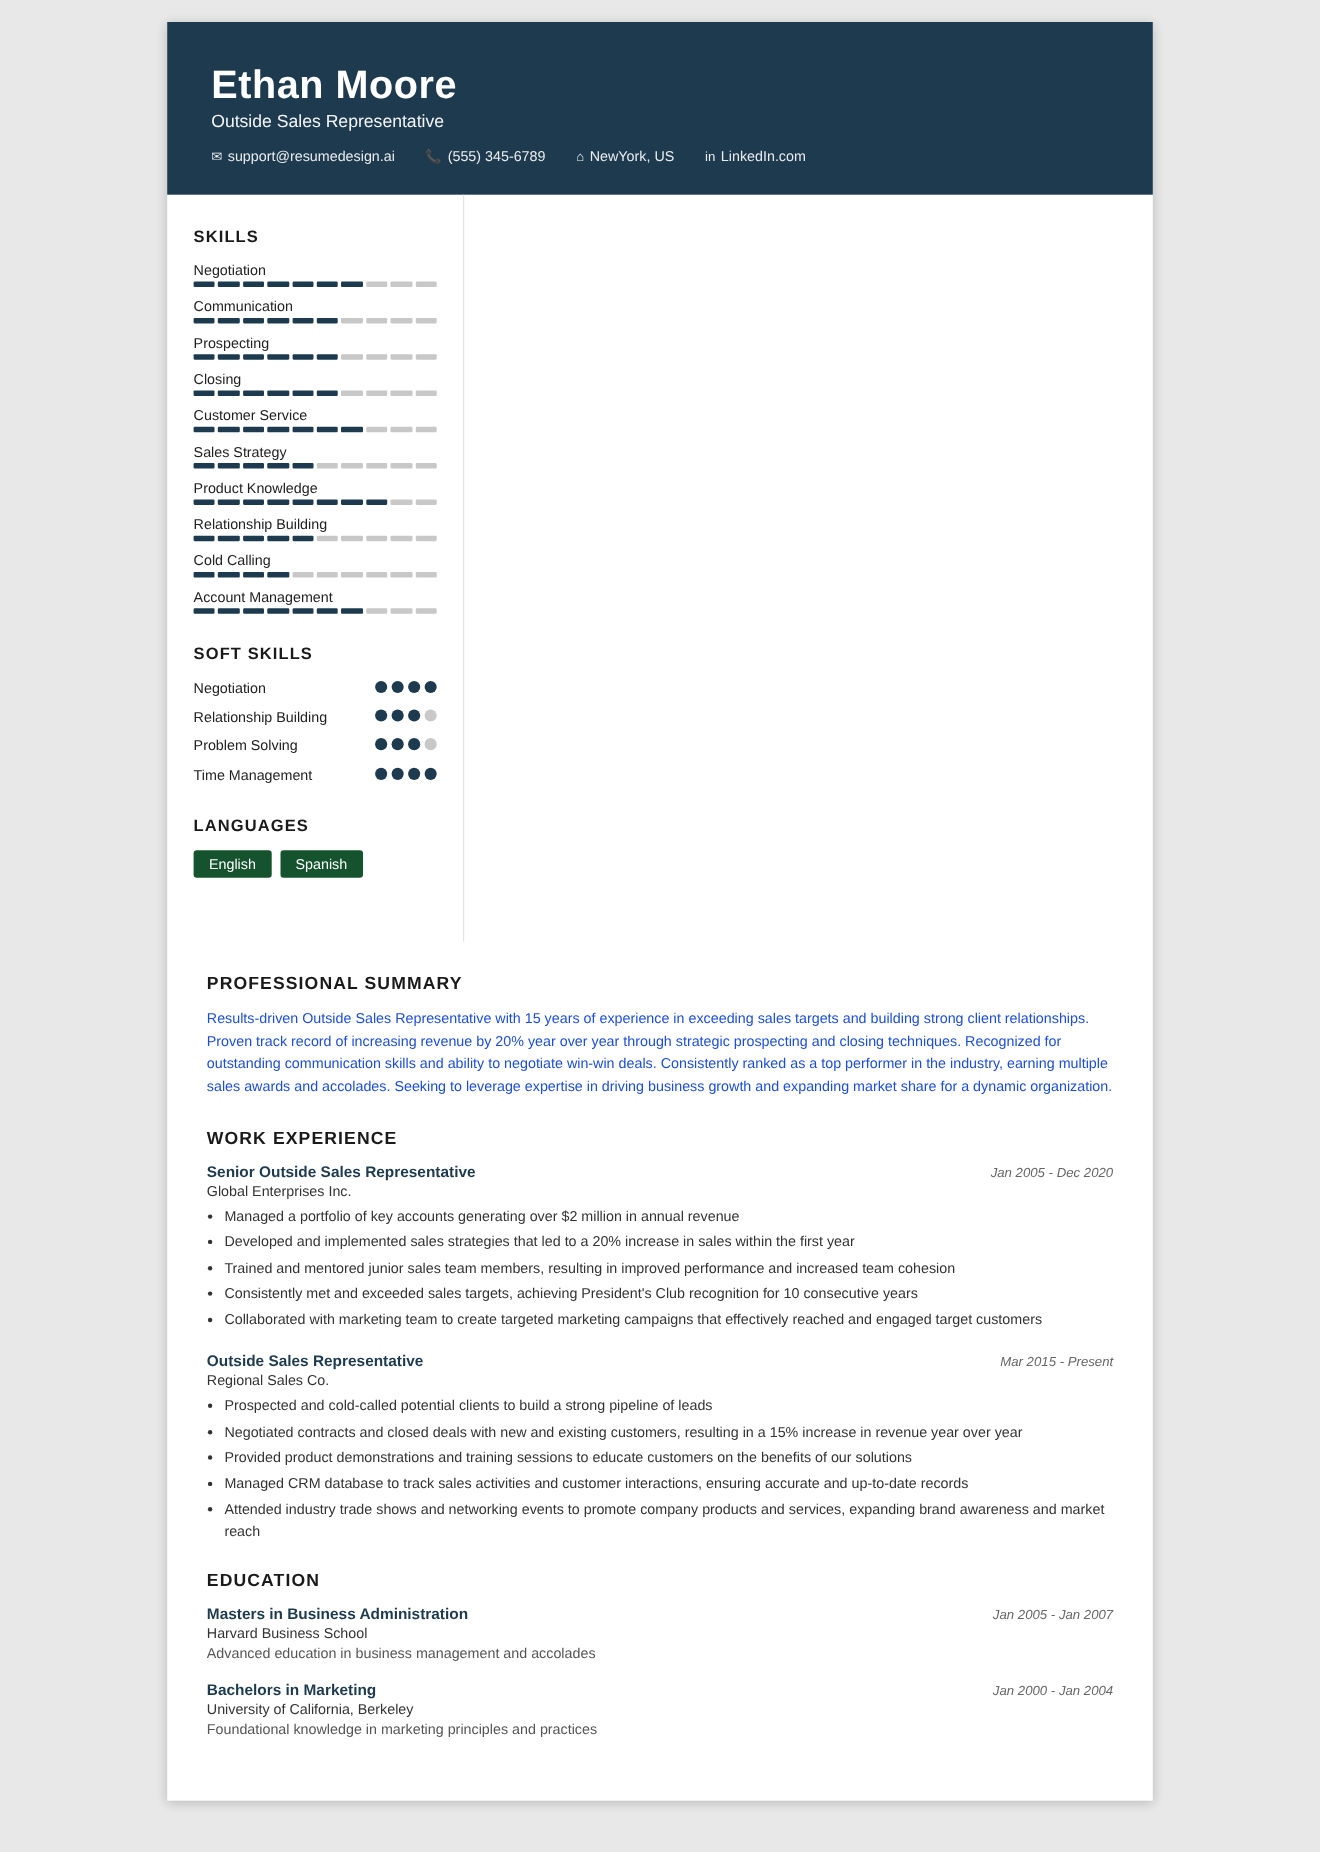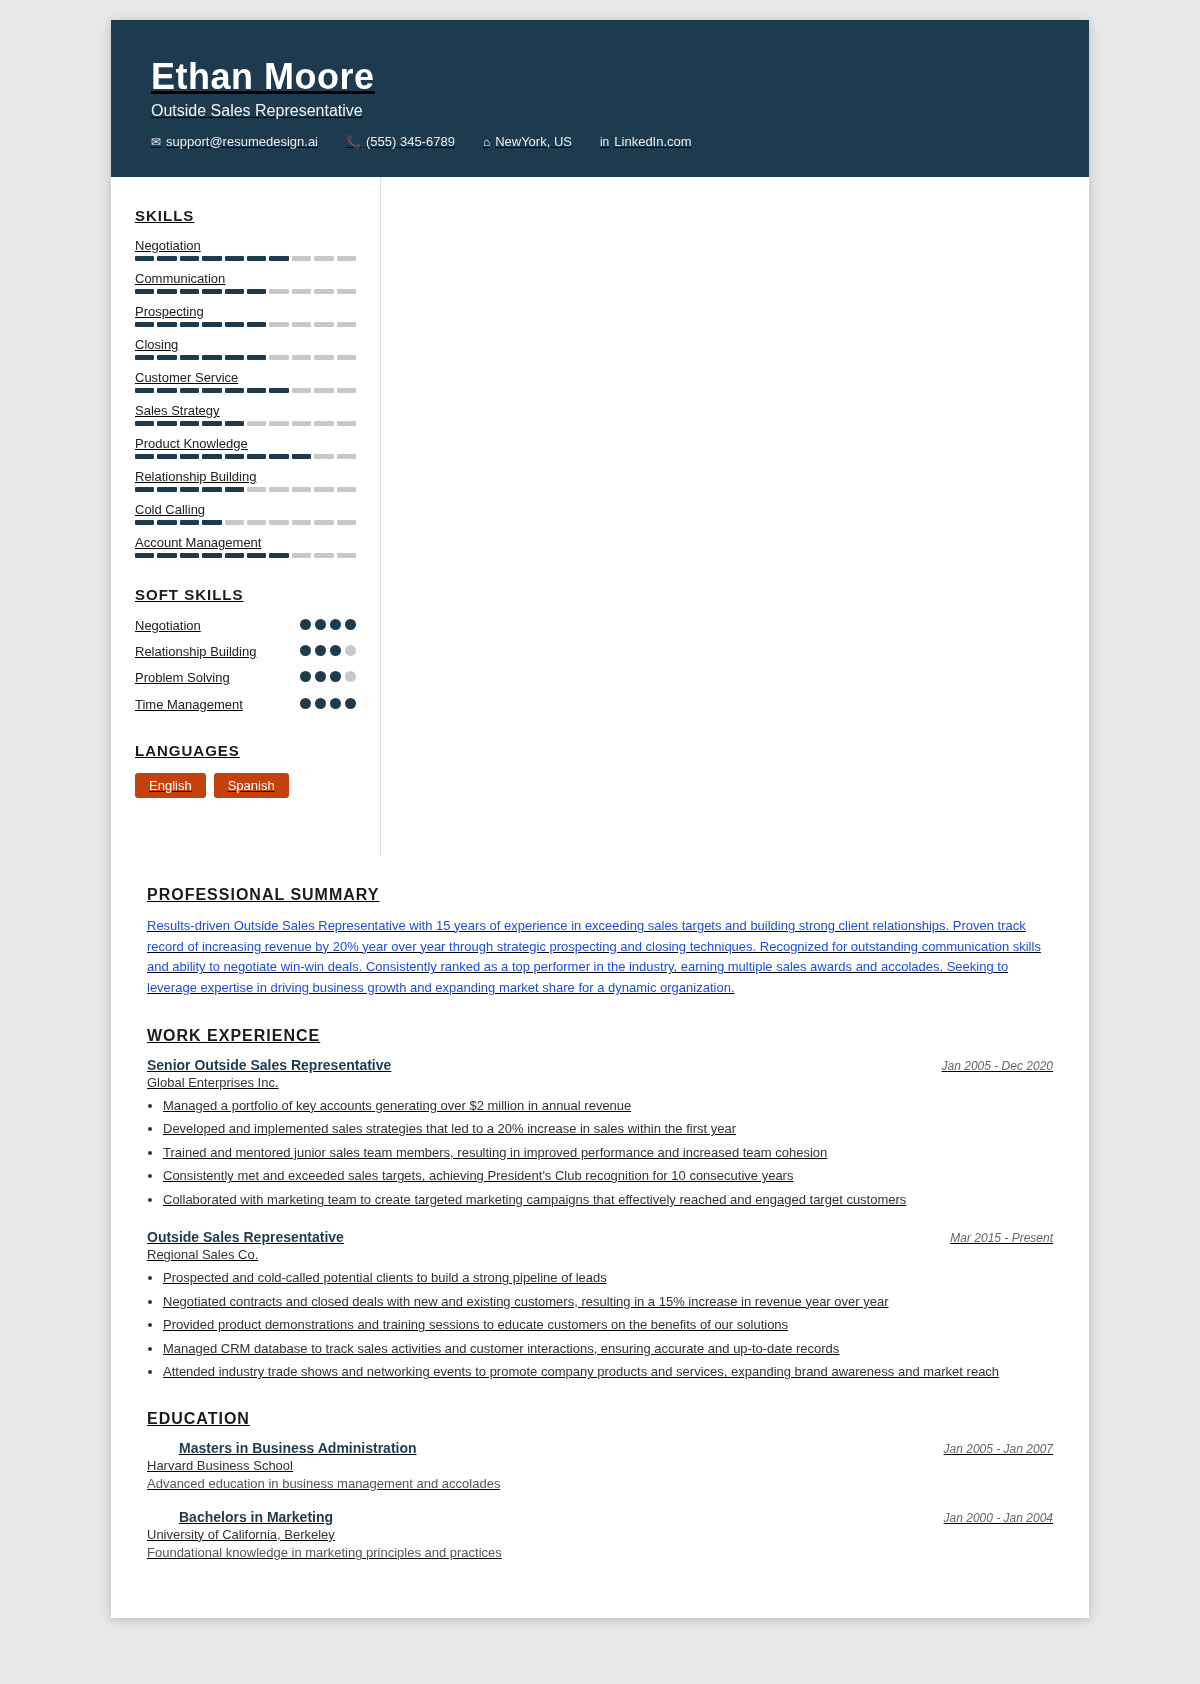--- a/index.html
+++ b/index.html
@@ -4,24 +4,23 @@
   <style>
     * { margin: 0; padding: 0; box-sizing: border-box; }
     body {
       font-family: Arial, sans-serif;
       background: #e8e8e8;
       display: flex;
       justify-content: center;
       padding: 20px 0;
     }
     .resume {
-      width: 978px;
+      width: 896px;
       background: #fff;
       box-shadow: 0 2px 10px rgba(0,0,0,0.2);
-      text-decoration: underline;
     }
     .header {
       background: #1e3a4f;
       color: #fff;
       padding: 36px 40px 28px 40px;
     }
     .header-name {
       font-size: 36px;
       font-weight: 700;
       letter-spacing: 0.5px;
@@ -127,21 +126,21 @@
     .dot.empty {
       background: #c8c8c8;
     }
     
     .lang-badges {
       display: flex;
       gap: 8px;
       flex-wrap: wrap;
     }
     .lang-badge {
-      background: #c2410c;
+      background: #14532d;
       color: #fff;
       font-size: 13px;
       padding: 5px 14px;
       border-radius: 3px;
     }
     
     .main-section {
       margin-bottom: 28px;
     }
     .main-section-title {
@@ -201,21 +200,20 @@
     .edu-header {
       display: flex;
       justify-content: space-between;
       align-items: baseline;
       margin-bottom: 2px;
     }
     .edu-degree {
       font-size: 14px;
       font-weight: 700;
       color: #1e3a4f;
-      margin-left: 32px;
     }
     .edu-dates {
       font-size: 12px;
       color: #666;
       font-style: italic;
       white-space: nowrap;
       margin-left: 10px;
     }
     .edu-school {
       font-size: 13px;

